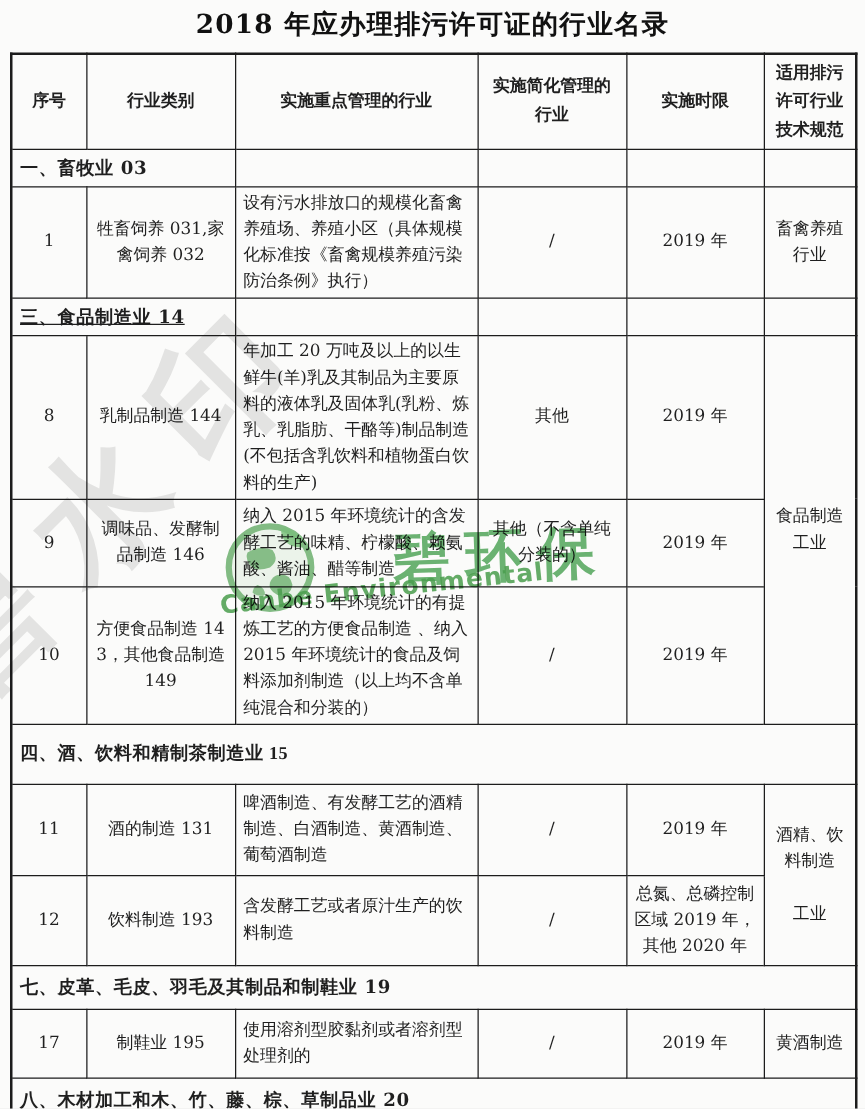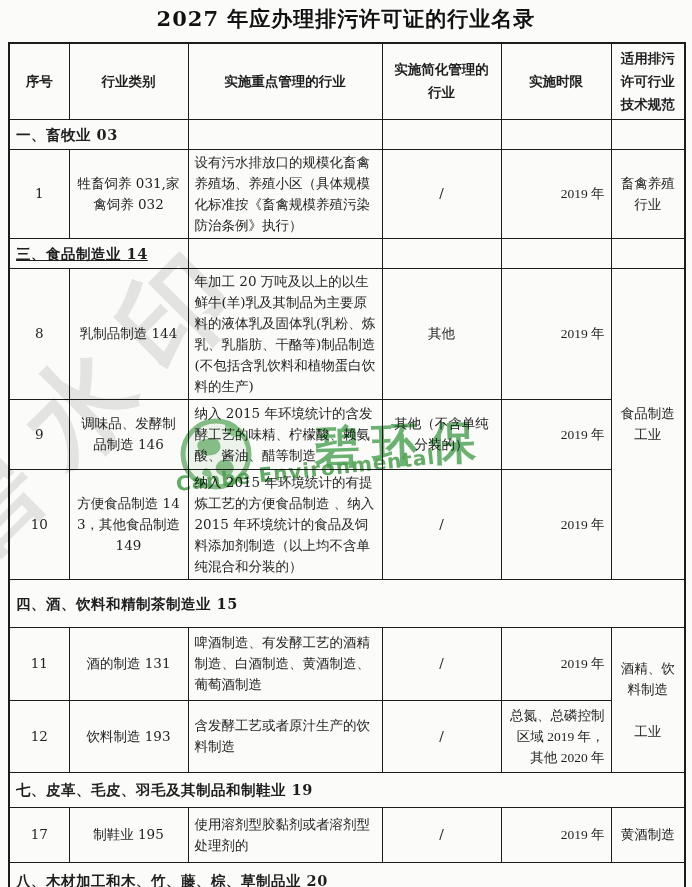--- a/index.html
+++ b/index.html
@@ -34,29 +34,29 @@
   th{font-weight:bold;text-align:center;font-size:13.5px;line-height:23px;padding:2px 5px;}
   .sec{
     font-weight:bold;font-size:14.5px;text-align:left;
     padding-left:8px;letter-spacing:.5px;
   }
   .c-no{text-align:center;}
   .c-cat{text-align:center;}
   .c-key{text-align:left;margin-left:17px;}
   .c-simpl{text-align:center;vertical-align:middle;}
   .center{text-align:center;}
-  .c-dl{text-align:right;font-family:Liberation Serif, serif;}
+  .c-dl{text-align:center;}
   .c-spec{text-align:center;margin-left:16px;}
   .pre{white-space:pre-line;}
   
   .h-header{height:76px;}
   .h-s1{height:30px;}  .h-r1{height:85px;}
   .h-s3{height:30px;text-decoration:underline;}  .h-r8{height:128px;}
   .h-r9{height:70px;}  .h-r10{height:102px;}
-  .h-s4{height:48px;}  .h-r11{height:73px;}
+  .h-s4{height:48px;font-family:Liberation Serif, serif;}  .h-r11{height:73px;}
   .h-r12{height:72px;} .h-s7{height:35px;}
   .h-r17{height:55px;} .h-s8{height:37px;}
   
   #wm-layer{
     position:absolute;inset:0;pointer-events:none;
     mix-blend-mode:multiply;z-index:5;
   }
   #wm-gray{
     position:absolute;left:80px;top:200px;width:560px;
     font-family:"DejaVu Sans","Liberation Sans",sans-serif;
@@ -79,21 +79,21 @@
     font-size:20px;font-weight:bold;color:#4aa04e;opacity:.85;
     white-space:nowrap;transform:rotate(-6deg);transform-origin:left center;
     letter-spacing:1px;
   }
 </style>
 </head>
 <body>
 
 <div id="page">
 
-  <div id="doc-title">2027 年应办理排污许可证的行业名录</div>
+  <div id="doc-title">2018 年应办理排污许可证的行业名录</div>
 
   <table id="industry-table">
     <colgroup>
       <col style="width:60px">
         <col style="width:119px">
         <col style="width:194px">
       <col style="width:119px">
         <col style="width:110px">
         <col style="width:74px">
     </colgroup>

